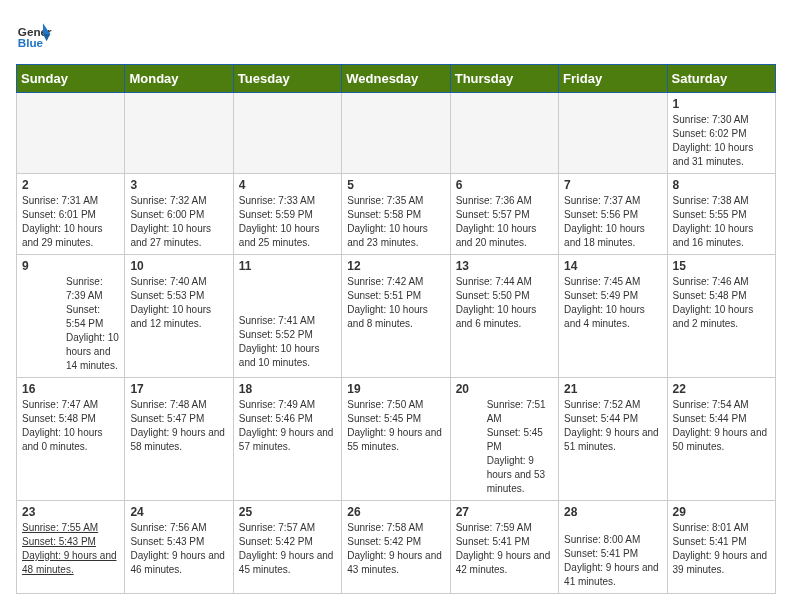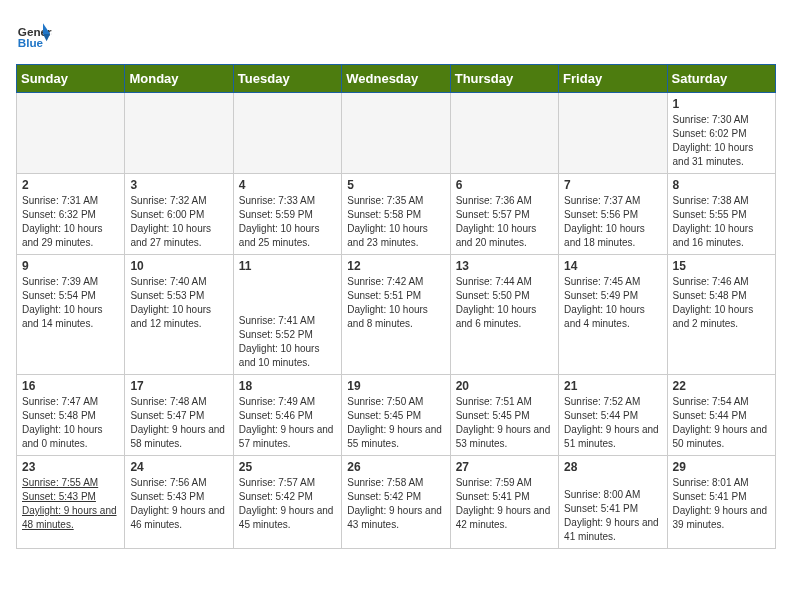--- a/index.html
+++ b/index.html
@@ -121,21 +121,21 @@
           <span class="day-number">1</span>
           <div class="day-info" style="white-space: pre-line;">Sunrise: 7:30 AM
 Sunset: 6:02 PM
 Daylight: 10 hours and 31 minutes.</div>
         </td>
       </tr>
       <tr>
         <td>
           <span class="day-number">2</span>
           <div class="day-info" style="white-space: pre-line;">Sunrise: 7:31 AM
-Sunset: 6:32 PM
+Sunset: 6:01 PM
 Daylight: 10 hours and 29 minutes.</div>
         </td>
         <td>
           <span class="day-number">3</span>
           <div class="day-info" style="white-space: pre-line;">Sunrise: 7:32 AM
 Sunset: 6:00 PM
 Daylight: 10 hours and 27 minutes.</div>
         </td>
         <td>
           <span class="day-number">4</span>
@@ -164,21 +164,21 @@
         <td>
           <span class="day-number">8</span>
           <div class="day-info" style="white-space: pre-line;">Sunrise: 7:38 AM
 Sunset: 5:55 PM
 Daylight: 10 hours and 16 minutes.</div>
         </td>
       </tr>
       <tr>
         <td>
           <span class="day-number">9</span>
-          <div class="day-info" style="white-space: pre-line;">Sunrise: 7:39 AM
+          <div class="day-info" style="white-space: pre-line; margin-left: 44px;">Sunrise: 7:39 AM
 Sunset: 5:54 PM
 Daylight: 10 hours and 14 minutes.</div>
         </td>
         <td>
           <span class="day-number">10</span>
           <div class="day-info" style="white-space: pre-line;">Sunrise: 7:40 AM
 Sunset: 5:53 PM
 Daylight: 10 hours and 12 minutes.</div>
         </td>
         <td>
@@ -232,21 +232,21 @@
 Daylight: 9 hours and 57 minutes.</div>
         </td>
         <td>
           <span class="day-number">19</span>
           <div class="day-info" style="white-space: pre-line;">Sunrise: 7:50 AM
 Sunset: 5:45 PM
 Daylight: 9 hours and 55 minutes.</div>
         </td>
         <td>
           <span class="day-number">20</span>
-          <div class="day-info" style="white-space: pre-line;">Sunrise: 7:51 AM
+          <div class="day-info" style="white-space: pre-line; margin-left: 31px;">Sunrise: 7:51 AM
 Sunset: 5:45 PM
 Daylight: 9 hours and 53 minutes.</div>
         </td>
         <td>
           <span class="day-number">21</span>
           <div class="day-info" style="white-space: pre-line;">Sunrise: 7:52 AM
 Sunset: 5:44 PM
 Daylight: 9 hours and 51 minutes.</div>
         </td>
         <td>

